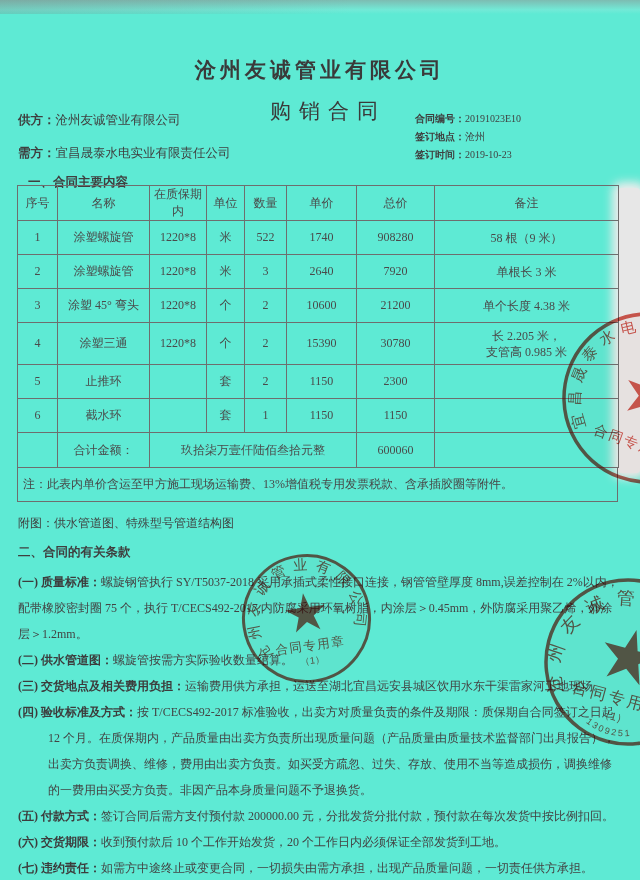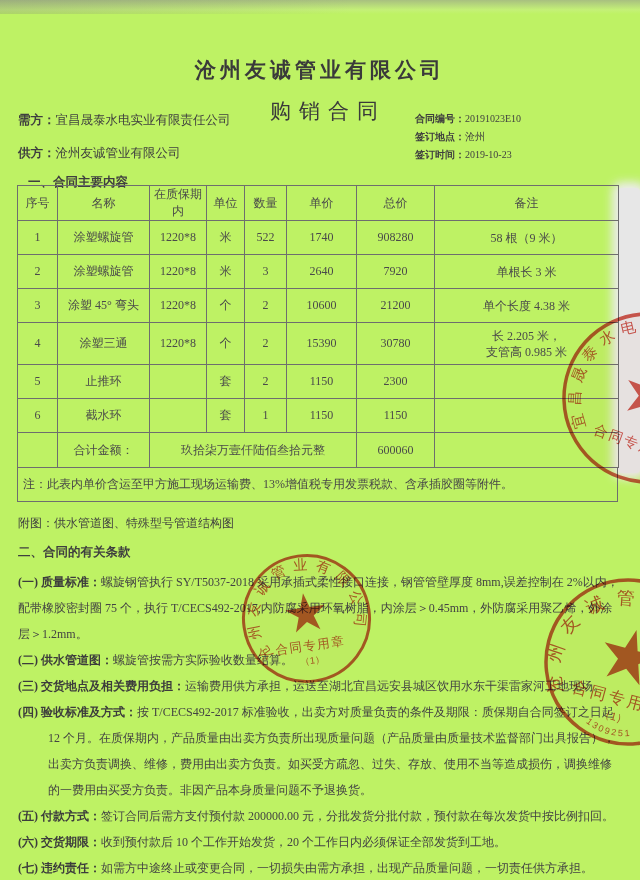--- a/index.html
+++ b/index.html
@@ -1,18 +1,18 @@
 <!DOCTYPE html>
 <html><head>
 <meta charset="utf-8">
 <style>
   html,body{margin:0;padding:0;background:#ffffff;}
   body{width:640px;height:880px;overflow:hidden;position:relative;
        font-family:"Liberation Serif","DejaVu Serif",serif;color:#3f3f3f;}
-  .page{position:absolute;inset:0;background:#bef264;}
+  .page{position:absolute;inset:0;background:#5eead4;}
   
   .scan-top{position:absolute;top:0;left:0;width:100%;height:14px;
     background:linear-gradient(to bottom,rgba(150,150,150,.55),rgba(230,230,230,.15) 70%,transparent);}
   .scan-top::after{content:"";position:absolute;inset:0;
     background:linear-gradient(to right,rgba(120,120,120,.25),transparent 55%);}
   .scan-right{position:absolute;right:0;top:188px;width:22px;height:285px;
     background:#e7e7e7;border-radius:4px;box-shadow:0 0 10px 6px #ececec;}
   
   .title{position:absolute;top:56px;left:0;width:100%;text-align:center;
     font-size:21px;font-weight:600;letter-spacing:4px;color:#3a3a3a;margin:0;}
@@ -53,22 +53,22 @@
 
 <div class="page">
 
   <div class="scan-top"></div>
   <div class="scan-right"></div>
 
   <h1 class="title">沧州友诚管业有限公司</h1>
   <h2 class="subtitle">购销合同</h2>
 
   <div class="meta-left">
+    <p class="row"><span class="lbl">供方：</span><span>沧州友诚管业有限公司</span></p>
     <p class="row"><span class="lbl">需方：</span><span>宜昌晟泰水电实业有限责任公司</span></p>
-    <p class="row"><span class="lbl">供方：</span><span>沧州友诚管业有限公司</span></p>
   </div>
 
   <div class="meta-right">
     <div><span class="lbl">合同编号：</span><span>20191023E10</span></div>
     <div><span class="lbl">签订地点：</span><span>沧州</span></div>
     <div><span class="lbl">签订时间：</span><span>2019-10-23</span></div>
   </div>
 
   <h3 class="sec-heading sec1">一、合同主要内容</h3>
 

